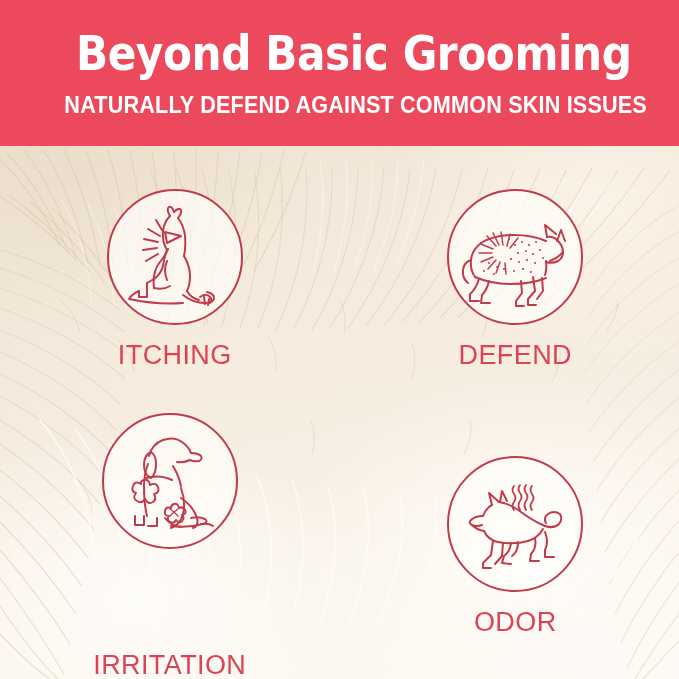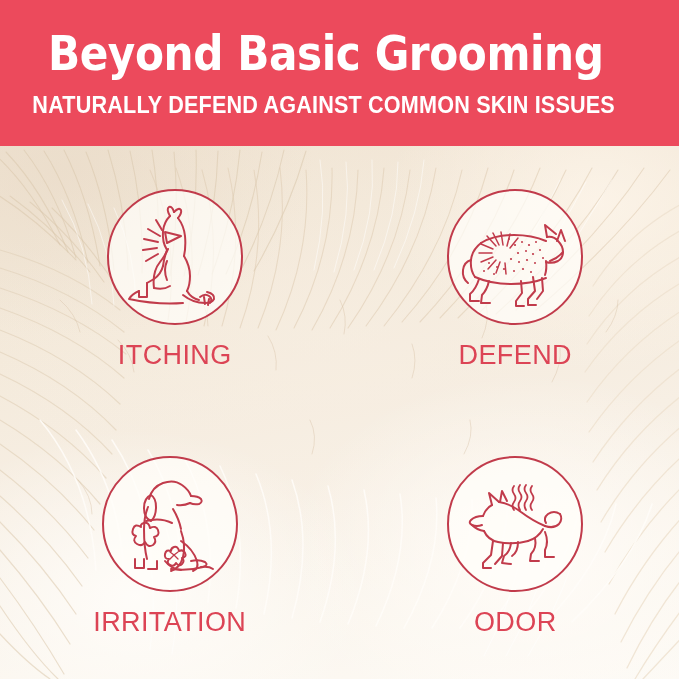--- a/index.html
+++ b/index.html
@@ -25,21 +25,21 @@
       linear-gradient(170deg,#EADCC8 0%,#F0E4D3 22%,#F4EADB 45%,#F7EFE4 65%,#FBF6EE 85%,#FDFAF5 100%);
   }
   .fur-strands{position:absolute;left:0;top:0;width:679px;height:679px;}
   .fur-strands svg{display:block;}
 
   
   .header{
     position:absolute;left:0;top:0;width:679px;height:146px;
     background:#EC4A5C;
     z-index:5;
-    display:flex;flex-direction:column;align-items:flex-start;justify-content:center;
+    display:flex;flex-direction:column;align-items:flex-end;justify-content:center;
   }
   .title{
     color:#FFFFFF;
     font-family:"DejaVu Sans", sans-serif;
     font-weight:700;
     font-size:48px;
     letter-spacing:-0.5px;
     line-height:1;
     margin:0;
     padding:0 10px;
@@ -67,21 +67,21 @@
     display:grid;
     grid-template-columns:1fr 1fr;
     grid-template-rows:1fr 1fr;
   }
   .cell{
     position:relative;
     display:flex;flex-direction:column;align-items:center;justify-content:center;
   }
   .cell.c1{padding-left:10px;}
   .cell.c2{padding-left:12px;}
-  .cell.c3{}
+  .cell.c3{justify-content:space-between;}
   .cell.c4{padding-left:12px;}
 
   .badge{
     position:relative;
     width:136px;height:136px;border-radius:50%;
     border:2px solid #C13B4B;
     background:rgba(255,253,250,0.72);
     display:flex;align-items:center;justify-content:center;
     box-sizing:border-box;
   }

